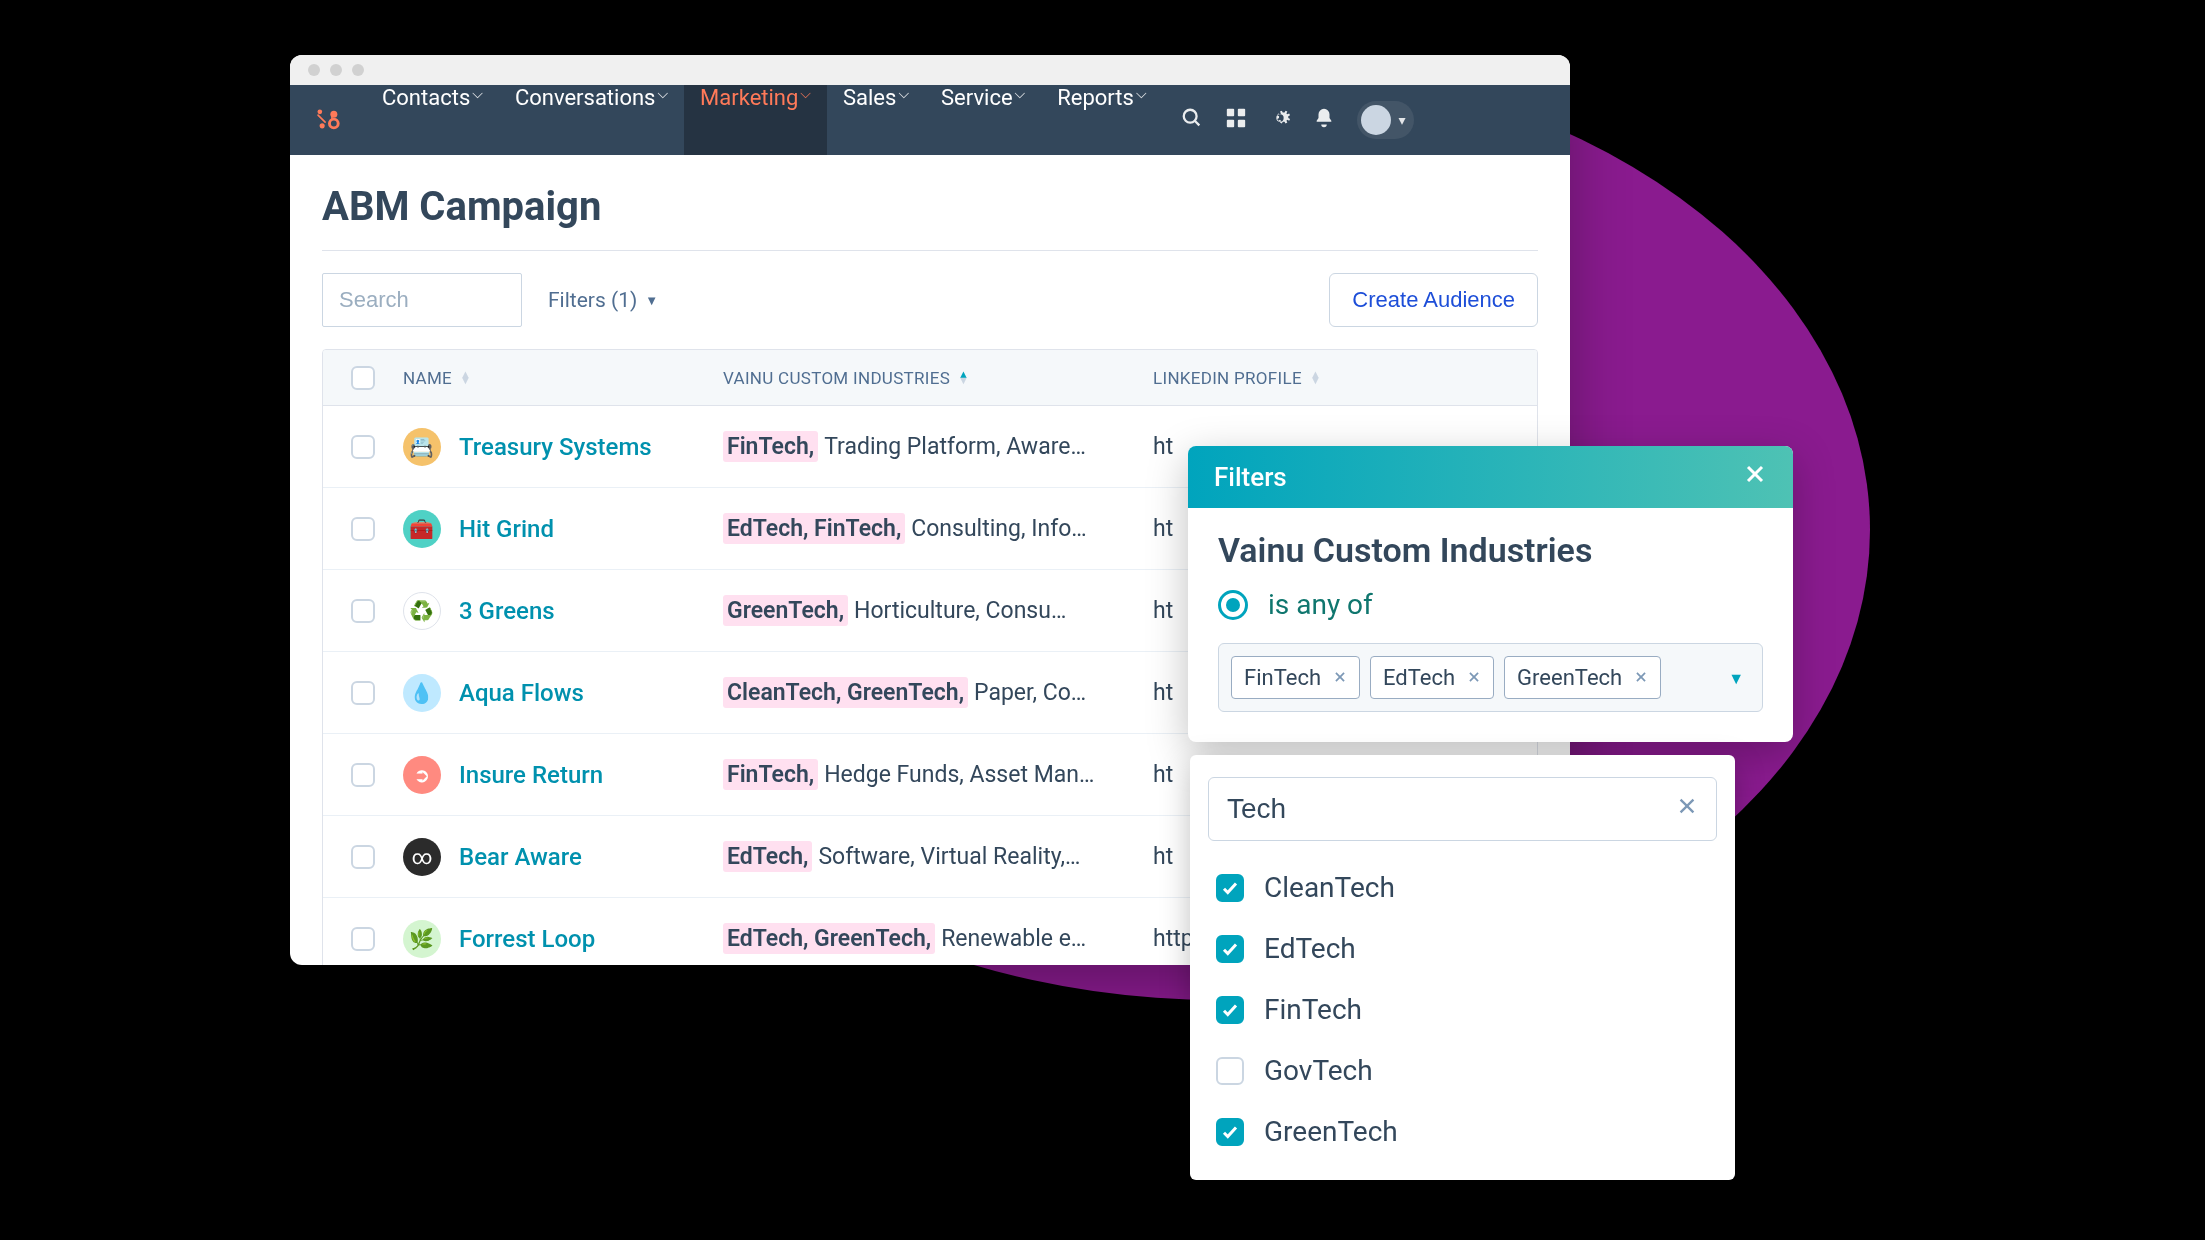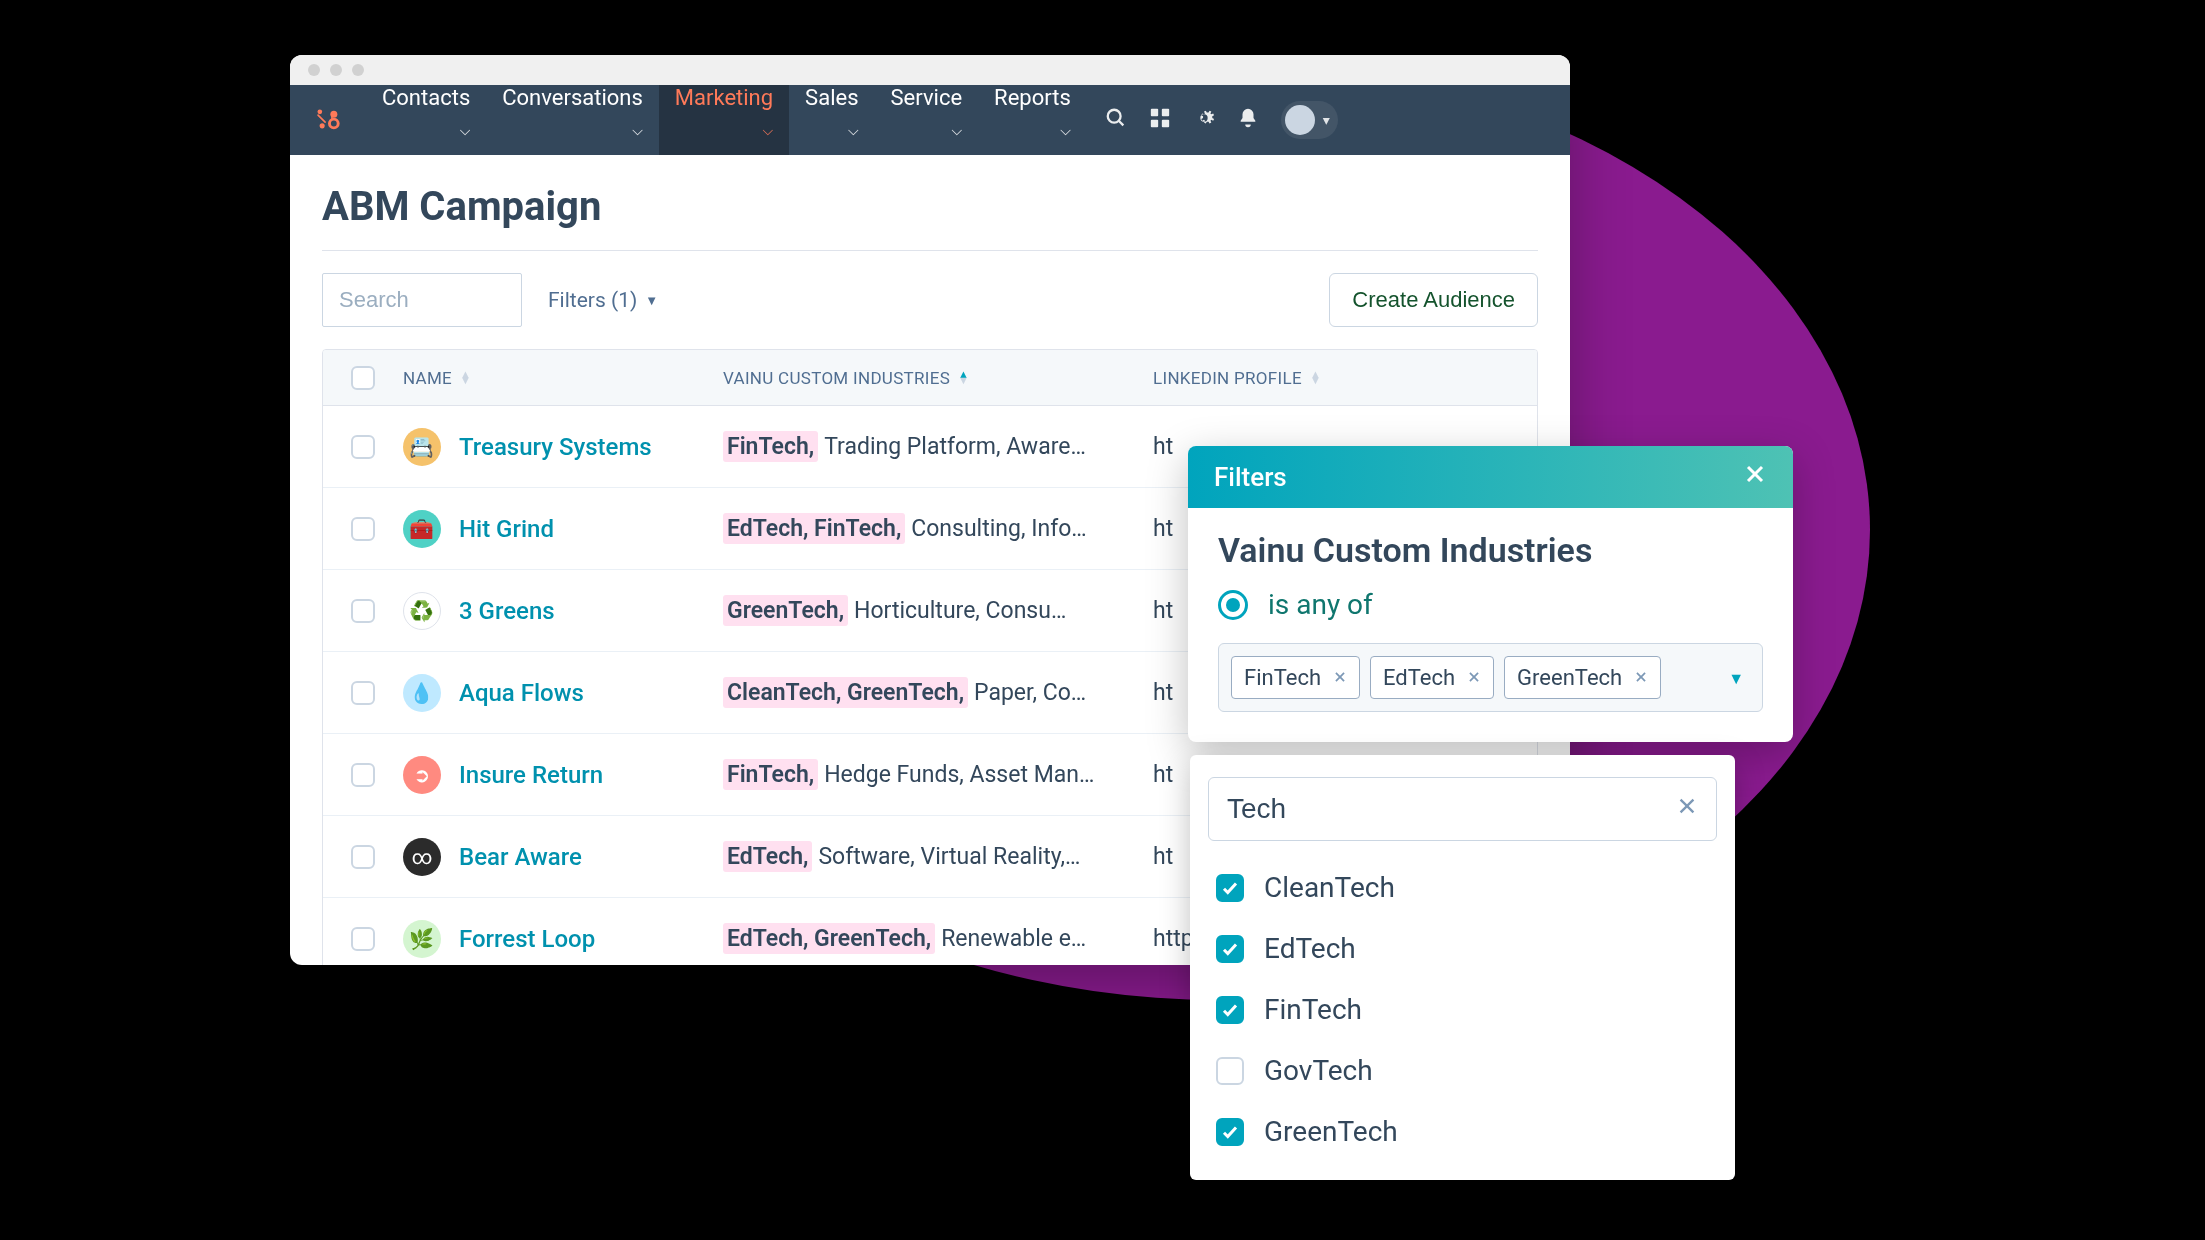--- a/index.html
+++ b/index.html
@@ -51,25 +51,24 @@
     font-size: 22px;
   }
   .hs-logo {
     width: 28px; height: 28px; margin: 0 18px 0 6px;
     display:flex; align-items:center; justify-content:center;
   }
   .nav-item {
     padding: 0 16px;
     height: 100%;
     display: flex;
-    align-items: flex-end;
-    gap: 12px;
+    align-items: flex-start;
+    gap: 2px;
     cursor: pointer;
     color: #fff;
-    flex-direction: column;
   }
   .nav-item.active { background: #253342; color: #ff7a59; }
   .nav-chevron { font-size: 14px; opacity: 0.85; }
   .nav-icons { margin-left: 12px; display: flex; align-items: center; gap: 22px; }
   .nav-icon { opacity: 0.9; cursor: pointer; }
   .avatar-group { display:flex; align-items:center; gap:8px; margin-left:16px; background:rgba(255,255,255,0.08); border-radius:20px; padding:4px 8px 4px 4px; }
   .avatar { width: 30px; height: 30px; border-radius: 50%; background: #cbd6e2; }
   .page {
     padding: 28px 32px 0 32px;
   }
@@ -107,21 +106,21 @@
   }
   .search-box input::placeholder { color: #9baec0; }
   .filters-link { color: #506e91; font-size: 21px; display:flex; align-items:center; gap:8px; cursor:pointer; }
   .spacer { flex: 1; }
   .btn-outline {
     height: 54px;
     padding: 0 22px;
     border: 1px solid #cbd6e2;
     border-radius: 6px;
     font-size: 22px;
-    color: #14532d;
+    color: #1d4ed8;
     background: #fff;
     cursor: pointer;
     display:flex; align-items:center;
   }
   .table {
     border: 1px solid #dfe3eb;
     border-radius: 4px;
     overflow: hidden;
   }
   .thead {

